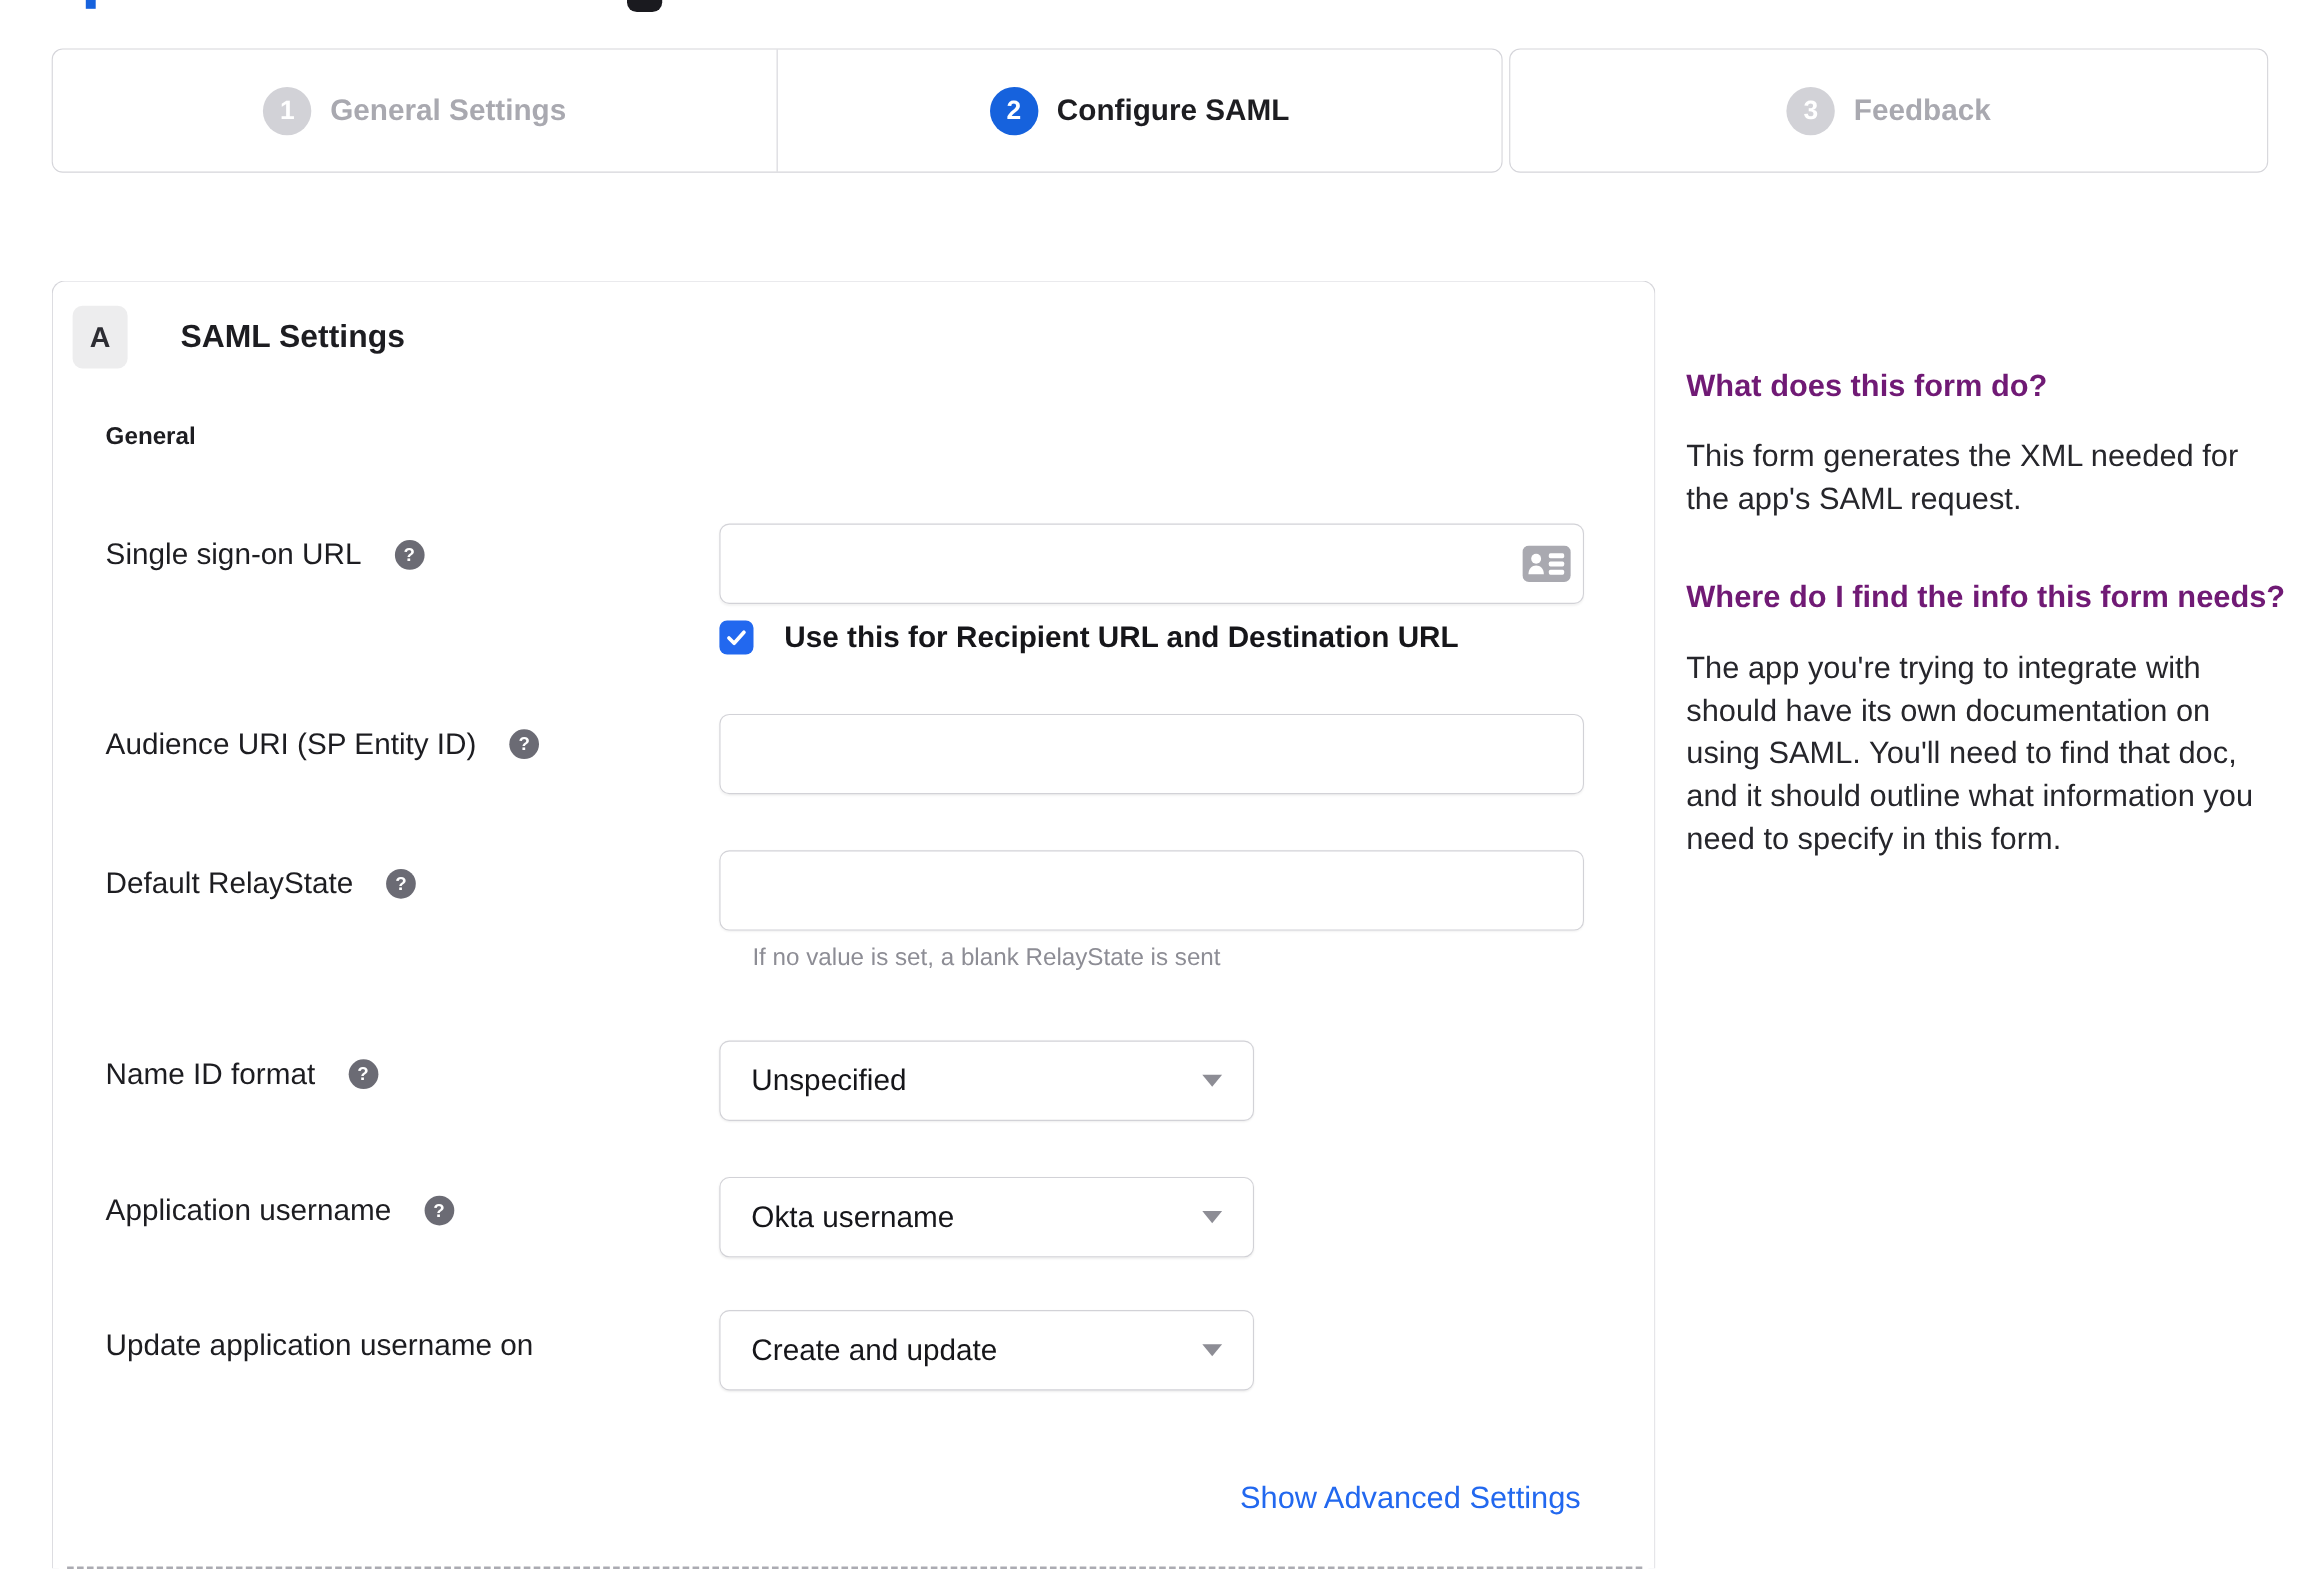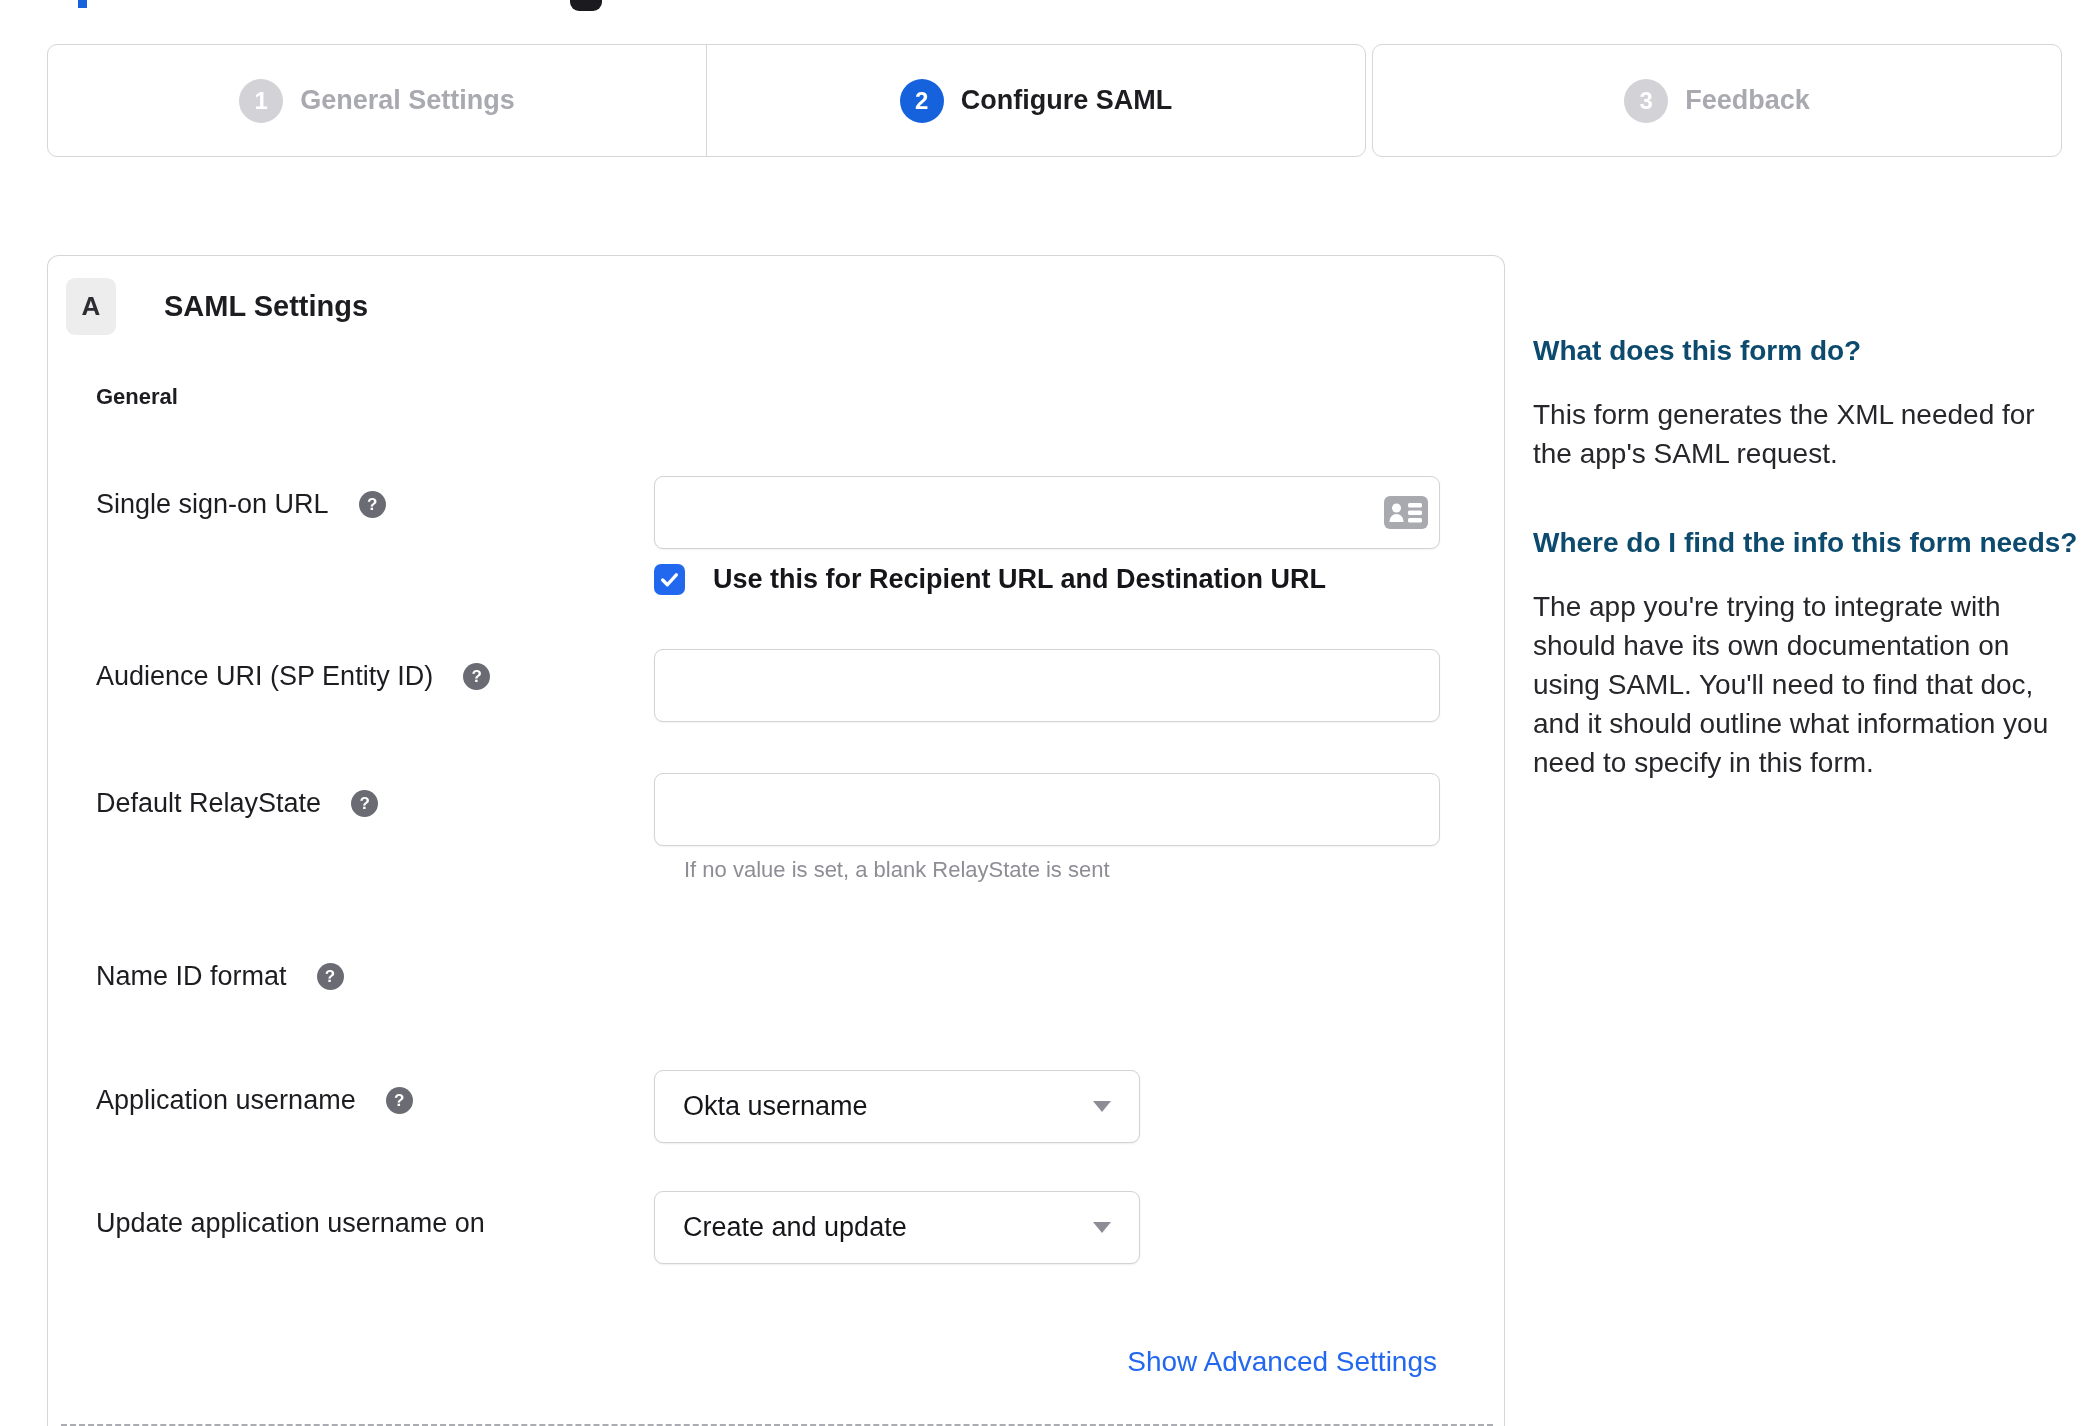--- a/index.html
+++ b/index.html
@@ -54,21 +54,21 @@
   .select-value { padding-left:28px; font-size:27px; color:#16161a; flex:1; }
   .select-arrow { width:0; height:0; border-left:9px solid transparent; border-right:9px solid transparent;
     border-top:11px solid #8d8d95; margin-right:28px; }
 
   .advanced-link { right:67px; top:1090px; font-size:28px; color:#2268ef; text-decoration:none; cursor:pointer; }
 
   .dashed-divider { left:13px; top:1168px; width:1432px; border-top:3px dashed #ababb2; }
 
   
   .sidebar { left:1533px; top:328px; width:548px; }
-  .sidebar h3 { font-size:28px; font-weight:bold; color:#0c4a6e; line-height:45px; }
+  .sidebar h3 { font-size:28px; font-weight:bold; color:#701a75; line-height:45px; }
   .sidebar p { font-size:28px; color:#26262b; line-height:39px; margin-top:22px; }
   .sidebar .section2 { margin-top:47px; }
 </style>
 </head>
 <body>
 
 <div class="abs frag-blue"></div>
 <div class="abs frag-black"></div>
 
 <div class="abs stepper-box stepper-main">
@@ -125,20 +125,24 @@
     <span>Default RelayState</span>
     <span class="help-icon"></span>
   </div>
   <input class="abs text-input" style="top: 517px;" type="text" value="">
   <div class="abs helper-text" style="top:601px;">If no value is set, a blank RelayState is sent</div>
 
   <div class="abs field-label" style="top:705px;text-align:center;">
     <span>Name ID format</span>
     <span class="help-icon"></span>
   </div>
+  <div class="abs select-box" style="top:690px;">
+    <span class="select-value">Unspecified</span>
+    <span class="select-arrow"></span>
+  </div>
 
   <div class="abs field-label" style="top:829px;">
     <span>Application username</span>
     <span class="help-icon"></span>
   </div>
   <div class="abs select-box" style="top:814px;">
     <span class="select-value">Okta username</span>
     <span class="select-arrow"></span>
   </div>
 

